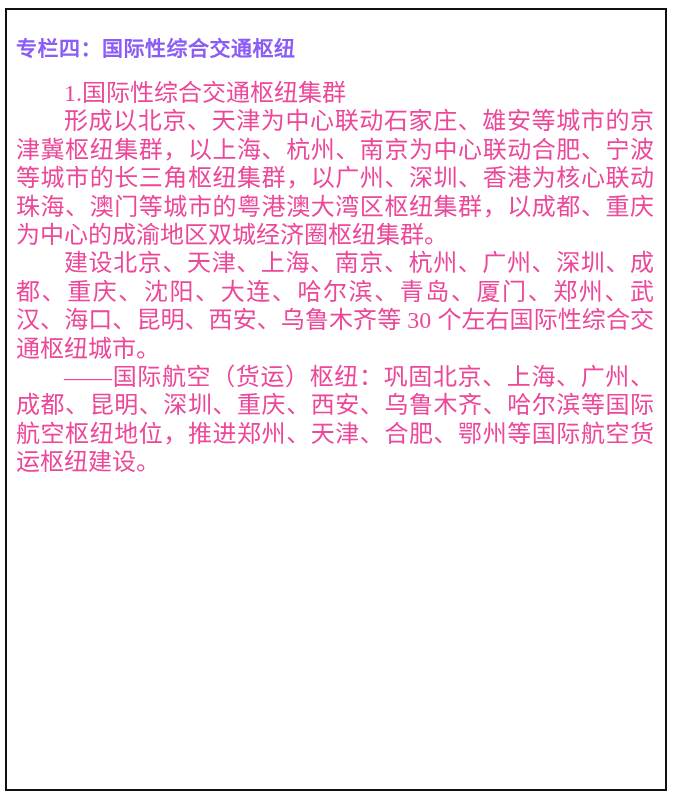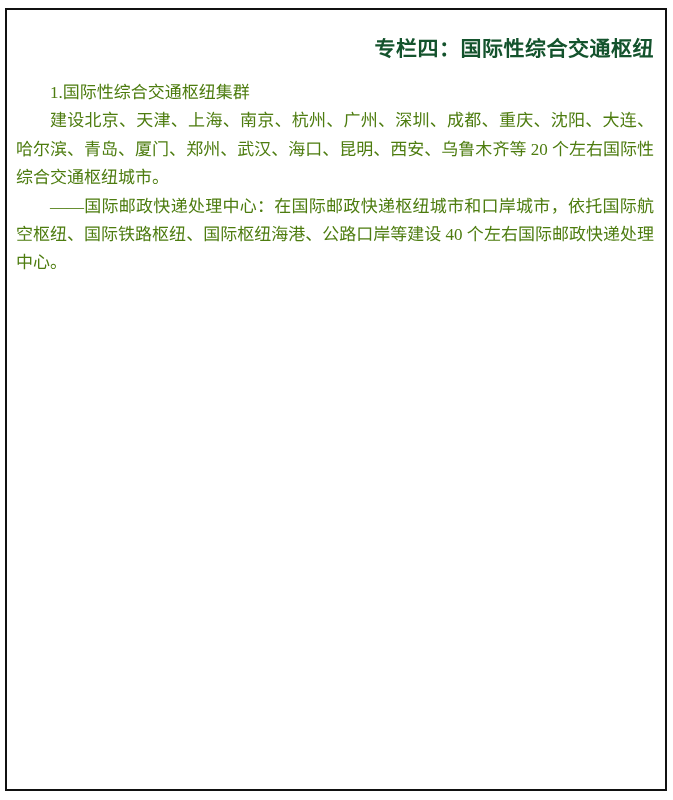--- a/index.html
+++ b/index.html
@@ -24,54 +24,55 @@
     border: 2px solid #111111;
     padding: 0 11px 6px 9px;
     overflow: hidden;
     background: #ffffff;
   }
   .box-title {
     font-family: "Liberation Sans", "DejaVu Sans", sans-serif;
     font-weight: bold;
     font-size: 21px;
     line-height: 24px;
-    color: #14532d;
-    text-align: right;
+    color: #8b5cf6;
+    text-align: left;
     letter-spacing: 0.5px;
     margin: 27px 0 18px 0;
   }
   .body-text p {
     font-family: "Liberation Serif", "DejaVu Serif", serif;
-    font-size: 17px;
+    font-size: 24px;
     line-height: 28.4px;
-    color: #4d7c0f;
+    color: #ec4899;
     margin: 0;
     text-align: justify;
     text-justify: inter-ideograph;
     text-indent: 2em;
     word-break: break-all;
   }
 </style>
 </head>
 <body>
 
 <div class="page">
   <div class="column-box">
 
     <div class="box-title">专栏四：国际性综合交通枢纽</div>
 
     <div class="body-text">
 
       <section>
         <p>1.国际性综合交通枢纽集群</p>
+        <p>形成以北京、天津为中心联动石家庄、雄安等城市的京津冀枢纽集群，以上海、杭州、南京为中心联动合肥、宁波等城市的长三角枢纽集群，以广州、深圳、香港为核心联动珠海、澳门等城市的粤港澳大湾区枢纽集群，以成都、重庆为中心的成渝地区双城经济圈枢纽集群。</p>
       </section>
 
       <section>
-        <p>建设北京、天津、上海、南京、杭州、广州、深圳、成都、重庆、沈阳、大连、哈尔滨、青岛、厦门、郑州、武汉、海口、昆明、西安、乌鲁木齐等 20 个左右国际性综合交通枢纽城市。</p>
+        <p>建设北京、天津、上海、南京、杭州、广州、深圳、成都、重庆、沈阳、大连、哈尔滨、青岛、厦门、郑州、武汉、海口、昆明、西安、乌鲁木齐等 30 个左右国际性综合交通枢纽城市。</p>
       </section>
 
       <section>
-        <p>——国际邮政快递处理中心：在国际邮政快递枢纽城市和口岸城市，依托国际航空枢纽、国际铁路枢纽、国际枢纽海港、公路口岸等建设 40 个左右国际邮政快递处理中心。</p>
+        <p>——国际航空（货运）枢纽：巩固北京、上海、广州、成都、昆明、深圳、重庆、西安、乌鲁木齐、哈尔滨等国际航空枢纽地位，推进郑州、天津、合肥、鄂州等国际航空货运枢纽建设。</p>
       </section>
 
     </div>
   </div>
 </div>
 
 </body></html>

